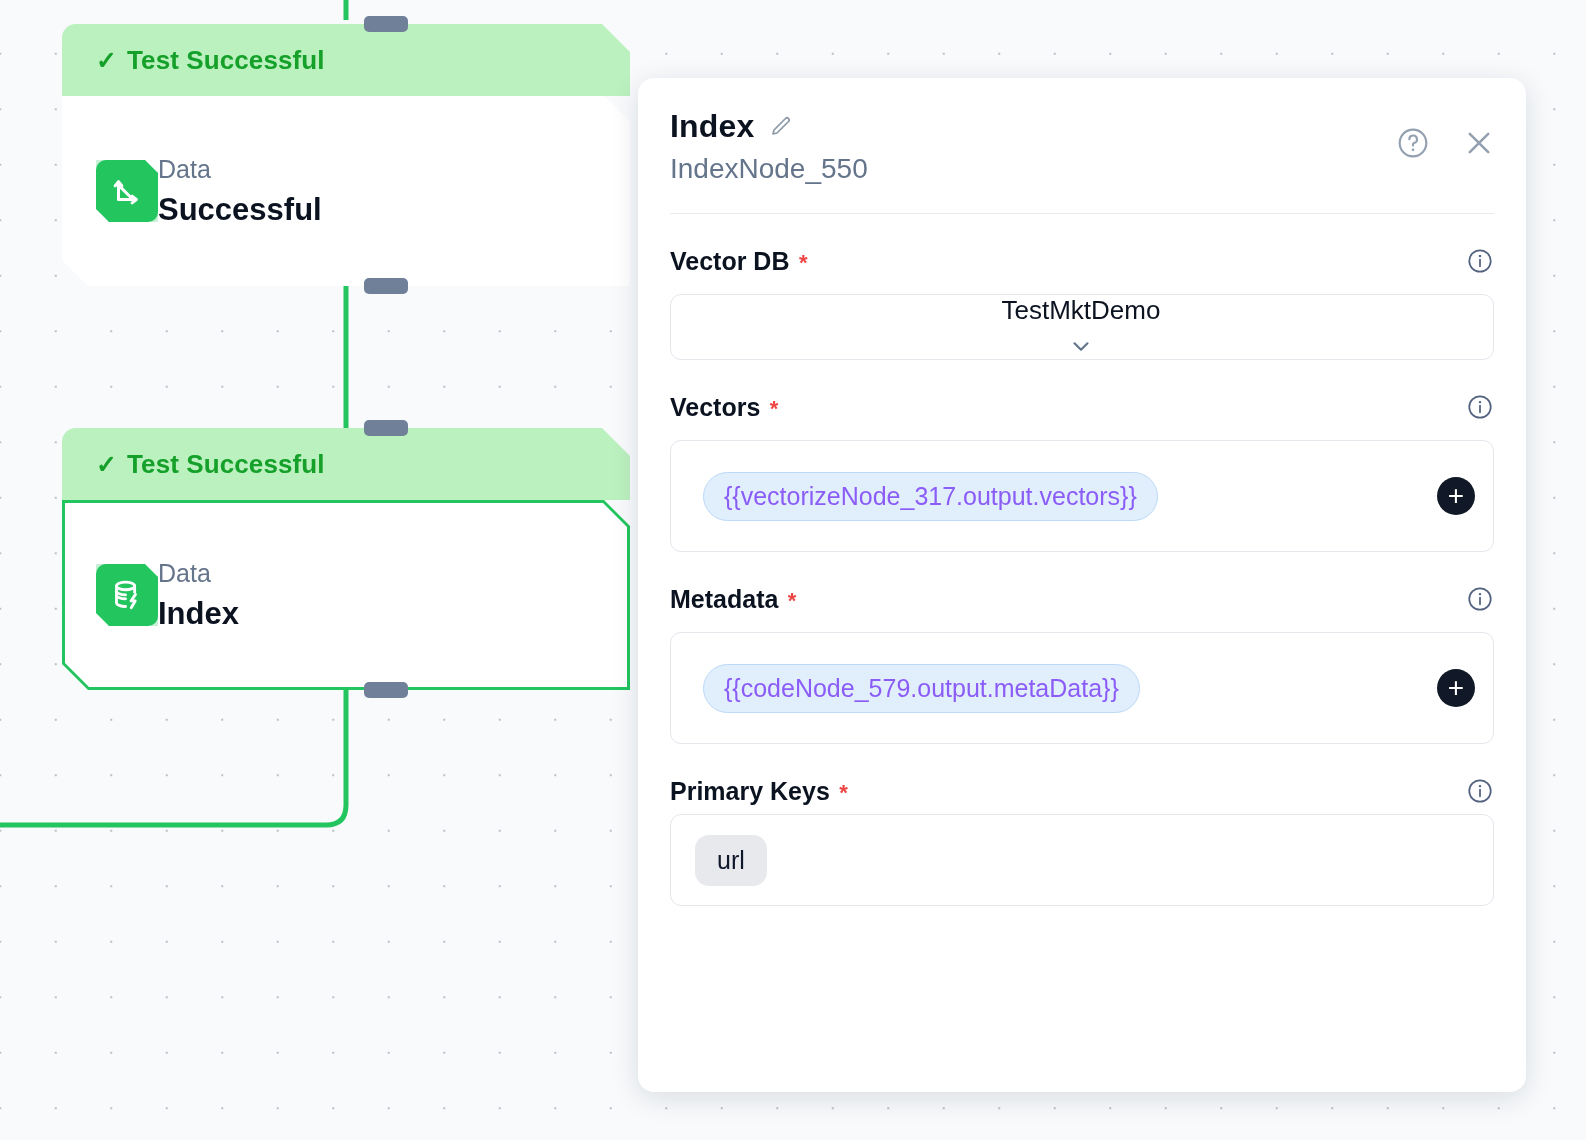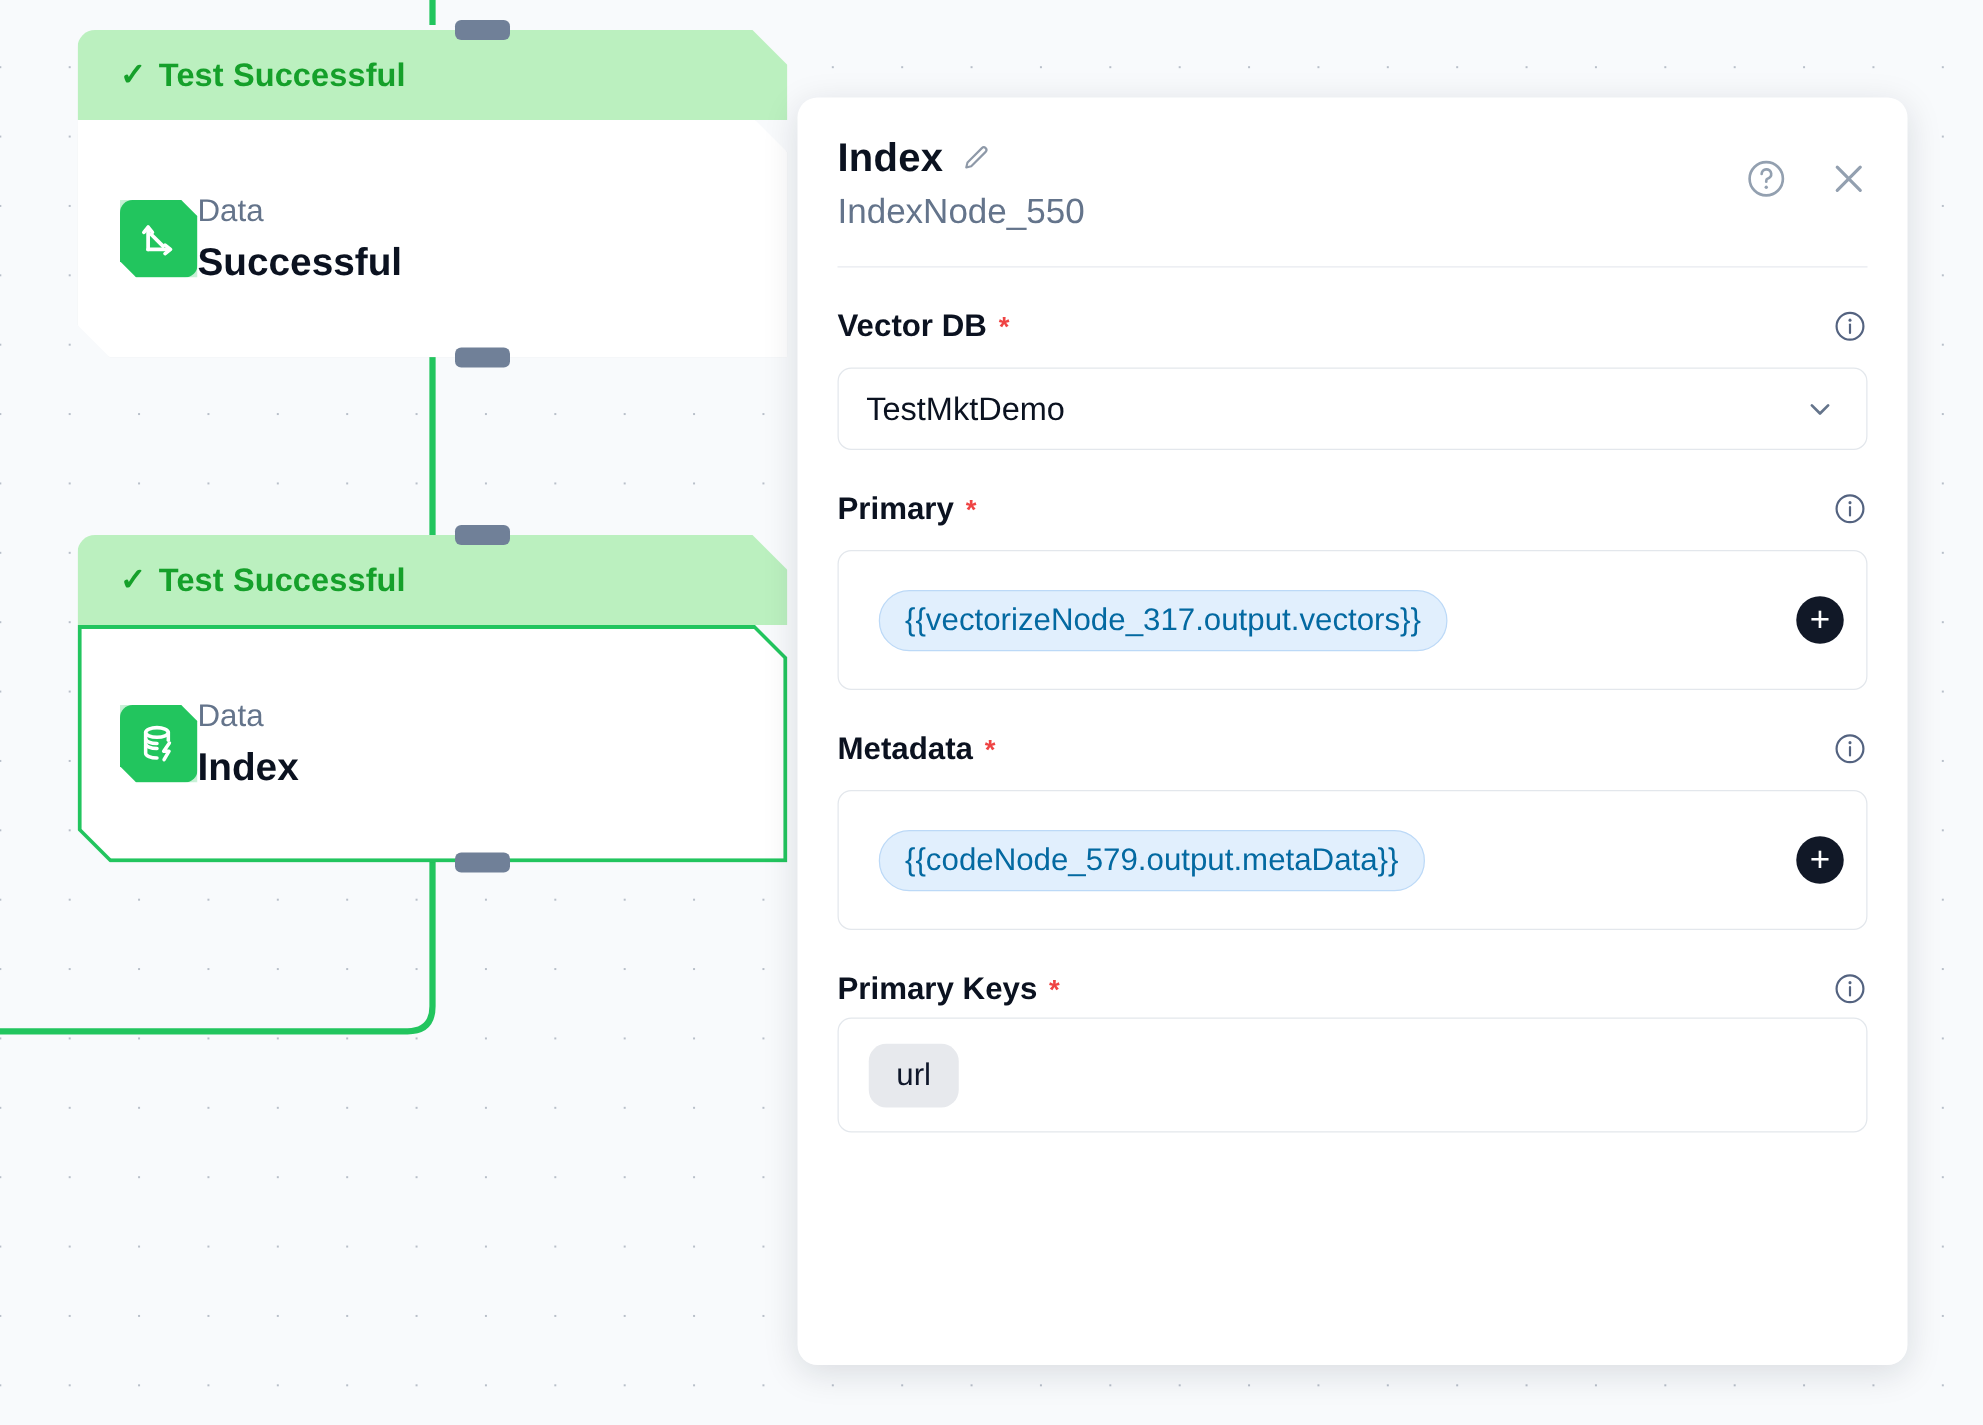--- a/index.html
+++ b/index.html
@@ -103,37 +103,37 @@
   .field-label { font-size: 25px; font-weight: 700; color: #0b1220; }
   .req { color: #ef4444; font-weight: 700; margin-left: 5px; font-size: 22px; }
 
   .select-box {
     margin-top: 16px;
     height: 66px;
     border: 1px solid #e3e7ec; border-radius: 11px;
     background: #fff;
     display: flex; align-items: center; justify-content: space-between;
     padding: 0 24px 0 22px;
-    font-size: 26px; color: #0b1220; font-weight: 500;
+    font-size: 26px; color: #0b1220; font-weight: 500; flex-direction: column;
   }
 
   .token-box {
     margin-top: 16px;
     min-height: 112px;
     border: 1px solid #e3e7ec; border-radius: 11px;
     background: #fff;
     display: flex; align-items: center; justify-content: space-between;
     padding: 0 18px 0 32px;
   }
   .token {
     background: #e1effd;
     border: 1px solid #bcd9f7;
     border-radius: 999px;
     padding: 9px 20px;
-    color: #0369a1;
+    color: #8b5cf6;
     font-size: 25px;
     font-weight: 500;
     white-space: nowrap;
   }
   .add-btn {
     width: 38px; height: 38px; flex: none;
     border-radius: 50%;
     background: #111827;
     display: flex; align-items: center; justify-content: center;
     color: #fff; font-size: 28px; line-height: 1; font-weight: 400;
@@ -287,21 +287,21 @@
         <svg width="26" height="26" viewBox="0 0 24 24" fill="none" stroke="#64748b" stroke-width="2" stroke-linecap="round" stroke-linejoin="round">
           <path d="M6 9.5 L12 15.5 L18 9.5"></path>
         </svg>
       </span>
     </div>
   </div>
 
   <div class="field">
     <div class="field-label-row">
       <div>
-        <span class="field-label">Primary</span>
+        <span class="field-label">Vectors</span>
         <span class="req">*</span>
       </div>
       <span class="ico">
         <svg width="28" height="28" viewBox="0 0 24 24" fill="none" stroke="#546380" stroke-width="1.5">
           <circle cx="12" cy="12" r="9.2"></circle>
           <path d="M12 10.8 V16.6" stroke-linecap="round"></path>
           <circle cx="12" cy="7.8" r="1.05" fill="#546380" stroke="none"></circle>
         </svg>
       </span>
     </div>

